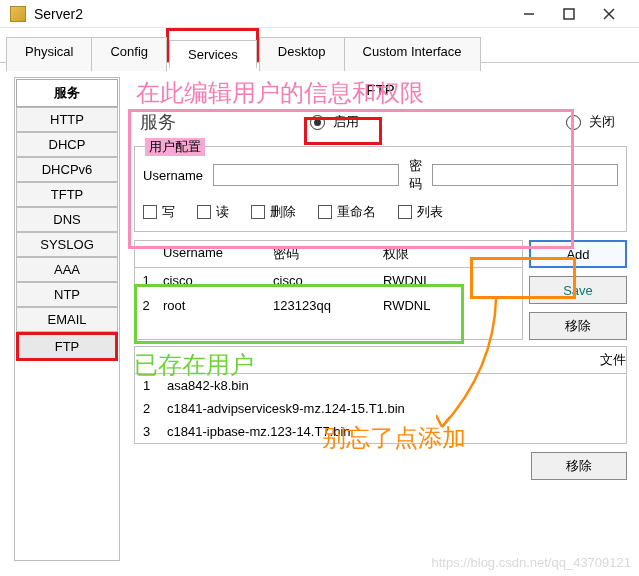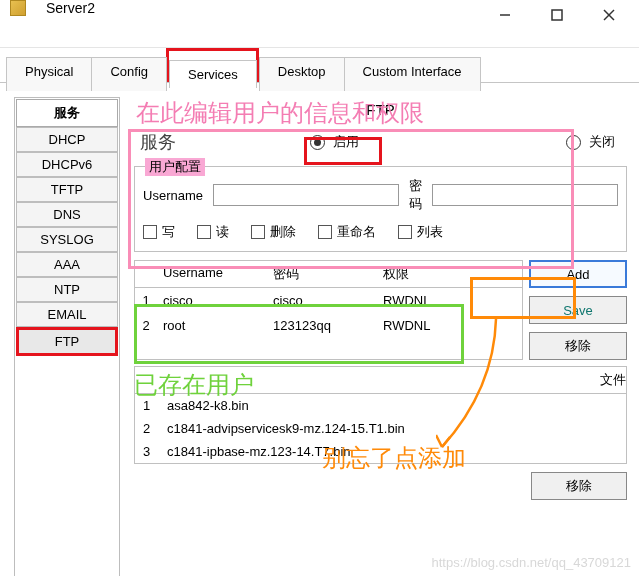--- a/index.html
+++ b/index.html
@@ -1,18 +1,18 @@
 <!DOCTYPE html>
 <html><head>
 <meta charset="utf-8">
 <style>
 * { box-sizing: border-box; margin: 0; padding: 0; font-family: "Microsoft YaHei", Arial, sans-serif; font-size: 13px; }
 body { background: #fff; width: 639px; height: 576px; position: relative; overflow: hidden; }
 
-.titlebar { height: 48px; display: flex; padding: 0 10px; border-bottom: 1px solid #e5e5e5; gap: 12px; }
+.titlebar { height: 28px; display: flex; align-items: center; padding: 0 10px; border-bottom: 1px solid #e5e5e5; }
 .titlebar .icon { width: 16px; height: 16px; margin-right: 8px; background: linear-gradient(135deg,#e8c050,#d0a030); border: 1px solid #b08820; }
 .titlebar .title { flex: 1; font-size: 14px; }
 .titlebar .btn { width: 40px; height: 30px; display: flex; align-items: center; justify-content: center; font-size: 14px; }
 .titlebar .btn svg { stroke: #333; stroke-width: 1.5; fill: none; }
 
 .tabs { display: flex; border-bottom: 1px solid #c5c5c5; padding-left: 6px; }
 .tabs .tab { padding: 6px 18px; border: 1px solid #c5c5c5; border-bottom: none; margin-right: -1px; background: #f8f8f8; position: relative; top: 9px; cursor: pointer; }
 .tabs .tab.active { background: #fff; z-index: 2; }
 .tab-hl { border: 3px solid #e5141d; display: inline-block; }
 
@@ -108,20 +108,21 @@
   <span class="tab-hl">
       <div class="tab active">Services</div>
     </span>
   <div class="tab">Desktop</div>
   <div class="tab">Custom Interface</div>
 </div>
 
 <div class="content">
   <div class="sidebar">
     <div class="hd">服务</div>
+    <div class="item">HTTP</div>
     <div class="item">DHCP</div>
     <div class="item">DHCPv6</div>
     <div class="item">TFTP</div>
     <div class="item">DNS</div>
     <div class="item">SYSLOG</div>
     <div class="item">AAA</div>
     <div class="item">NTP</div>
     <div class="item">EMAIL</div>
     <div class="item ftp">FTP</div>
   </div>

